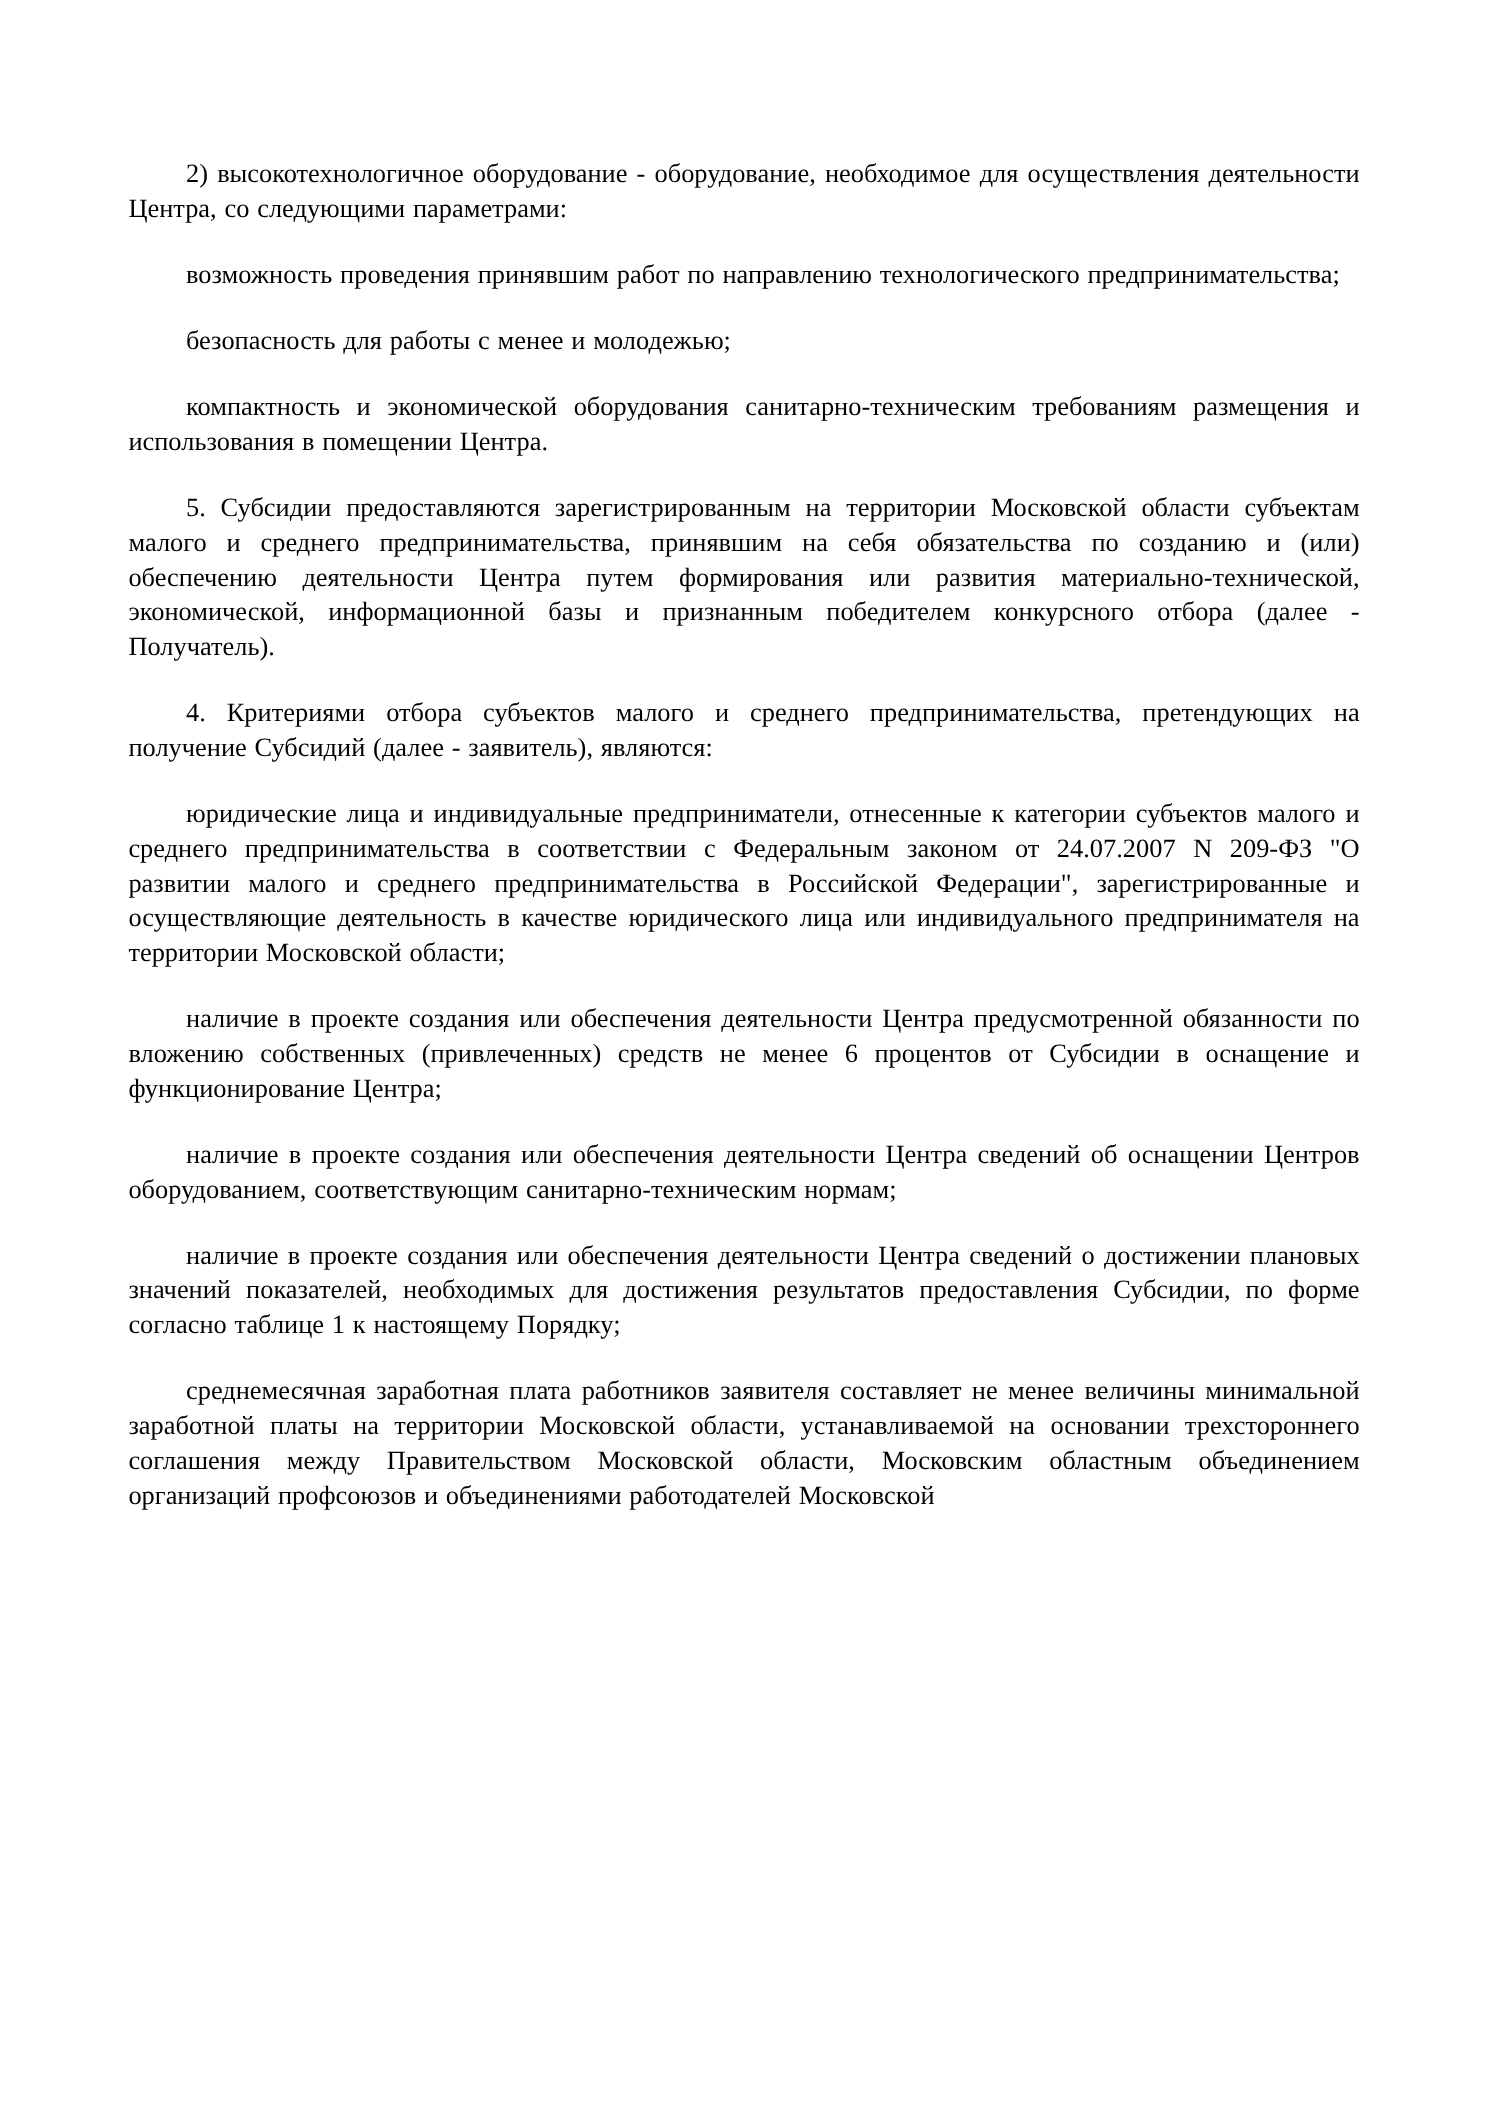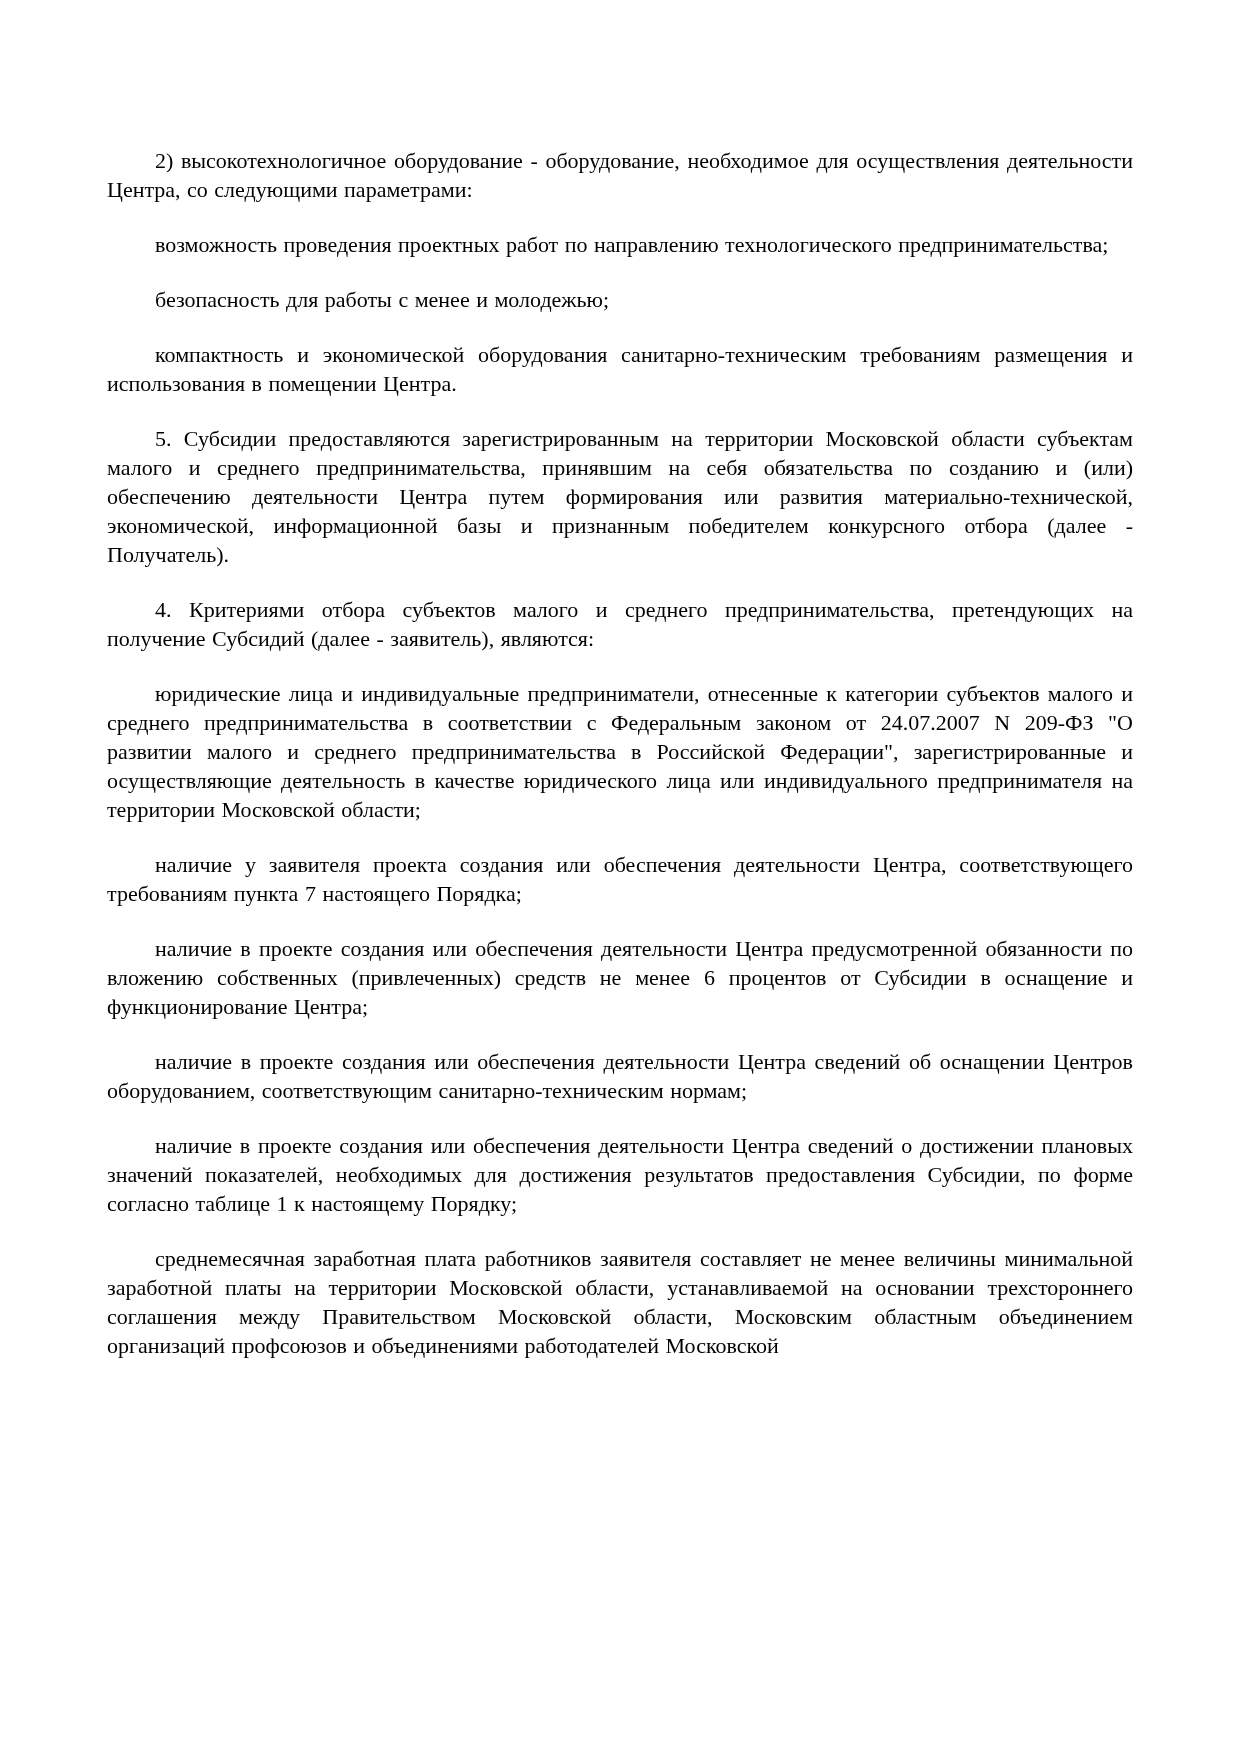--- a/index.html
+++ b/index.html
@@ -15,35 +15,34 @@
       background: #ffffff;
       color: #000000;
       font-family: "Liberation Serif", "DejaVu Serif", serif;
       font-size: 22px;
       line-height: 29px;
       overflow: hidden;
       box-sizing: border-box;
       padding: 130px 107px 0 107px;
     }
     .para {
-      margin: 16px 0 26px 0;
+      margin: 0 0 26px 0;
       text-align: justify;
       text-indent: 48px;
       word-spacing: 1px;
     }
   </style>
 </head>
 <body>
 
 <div class="page">
   <p class="para">2) высокотехнологичное оборудование - оборудование, необходимое для осуществления деятельности Центра, со следующими параметрами:</p>
-  <p class="para">возможность проведения проектных работ по направлению технологического предпринимательства;</p>
+  <p class="para">возможность проведения принявшим работ по направлению технологического предпринимательства;</p>
   <p class="para">безопасность для работы с менее и молодежью;</p>
   <p class="para">компактность и экономической оборудования санитарно-техническим требованиям размещения и использования в помещении Центра.</p>
   <p class="para">5. Субсидии предоставляются зарегистрированным на территории Московской области субъектам малого и среднего предпринимательства, принявшим на себя обязательства по созданию и (или) обеспечению деятельности Центра путем формирования или развития материально-технической, экономической, информационной базы и признанным победителем конкурсного отбора (далее - Получатель).</p>
   <p class="para">4. Критериями отбора субъектов малого и среднего предпринимательства, претендующих на получение Субсидий (далее - заявитель), являются:</p>
   <p class="para">юридические лица и индивидуальные предприниматели, отнесенные к категории субъектов малого и среднего предпринимательства в соответствии с Федеральным законом от 24.07.2007 N 209-ФЗ "О развитии малого и среднего предпринимательства в Российской Федерации", зарегистрированные и осуществляющие деятельность в качестве юридического лица или индивидуального предпринимателя на территории Московской области;</p>
-  <p class="para">наличие у заявителя проекта создания или обеспечения деятельности Центра, соответствующего требованиям пункта 7 настоящего Порядка;</p>
   <p class="para">наличие в проекте создания или обеспечения деятельности Центра предусмотренной обязанности по вложению собственных (привлеченных) средств не менее 6 процентов от Субсидии в оснащение и функционирование Центра;</p>
   <p class="para">наличие в проекте создания или обеспечения деятельности Центра сведений об оснащении Центров оборудованием, соответствующим санитарно-техническим нормам;</p>
   <p class="para">наличие в проекте создания или обеспечения деятельности Центра сведений о достижении плановых значений показателей, необходимых для достижения результатов предоставления Субсидии, по форме согласно таблице 1 к настоящему Порядку;</p>
   <p class="para">среднемесячная заработная плата работников заявителя составляет не менее величины минимальной заработной платы на территории Московской области, устанавливаемой на основании трехстороннего соглашения между Правительством Московской области, Московским областным объединением организаций профсоюзов и объединениями работодателей Московской</p>
 </div>
 
 </body></html>

